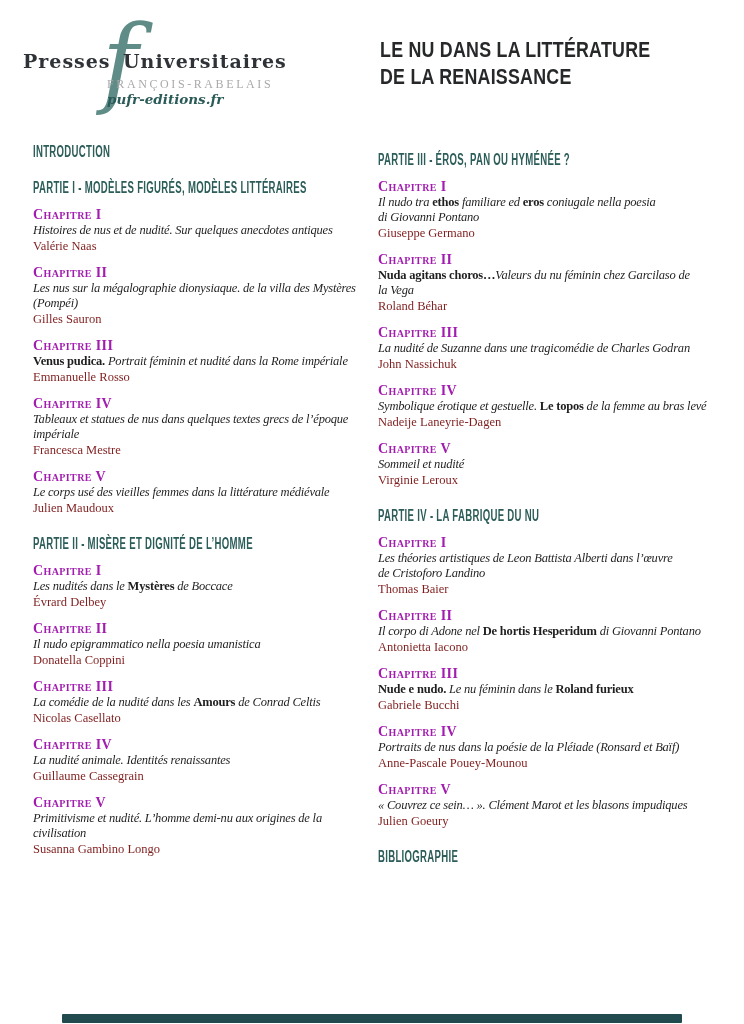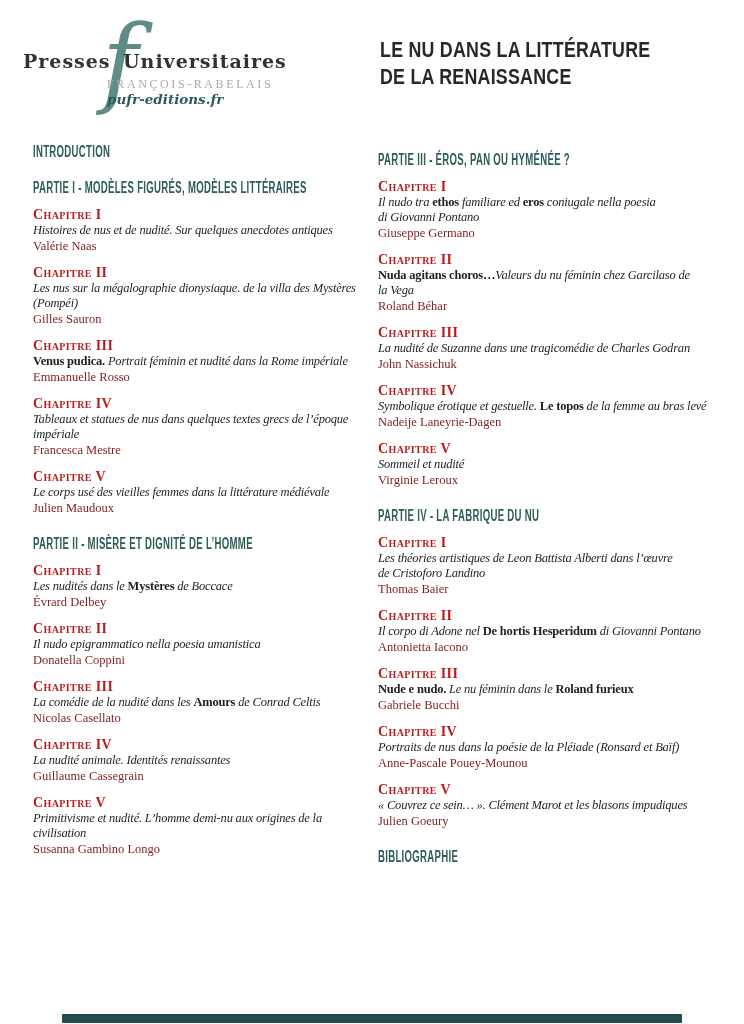--- a/index.html
+++ b/index.html
@@ -33,21 +33,21 @@
   .toc-col-right{left:378px;top:152px;width:346px;}
   .toc-col > :first-child{margin-top:0;}
   .toc-heading{
     font-family:"Liberation Sans", sans-serif;font-weight:700;font-size:16px;line-height:16px;
     color:#2c5d59;letter-spacing:0.5px;white-space:nowrap;
     transform:scaleX(0.60);transform-origin:0 50%;
     margin:20px 0 10px;}
   .chapter{margin:0 0 10px;}
   .chapter-number{
     font-family:"Liberation Serif", serif;font-variant:small-caps;font-weight:700;
-    font-size:14px;line-height:17px;color:#b91c1c;letter-spacing:0.4px;}
+    font-size:14px;line-height:17px;color:#a21caf;letter-spacing:0.4px;}
   .chapter-title{
     font-family:"Liberation Serif", serif;font-size:12.5px;line-height:15px;
     color:#1f1f1f;letter-spacing:-0.2px;white-space:nowrap;}
   .seg-italic{font-style:italic;}
   .seg-roman{font-style:normal;font-weight:700;}
   .chapter-author{
     font-family:"Liberation Serif", serif;font-size:12.5px;line-height:15px;
     margin-top:1px;color:#7f1d1d;}
   
   .footer-bar{position:absolute;left:50%;bottom:1px;transform:translateX(-50%);

